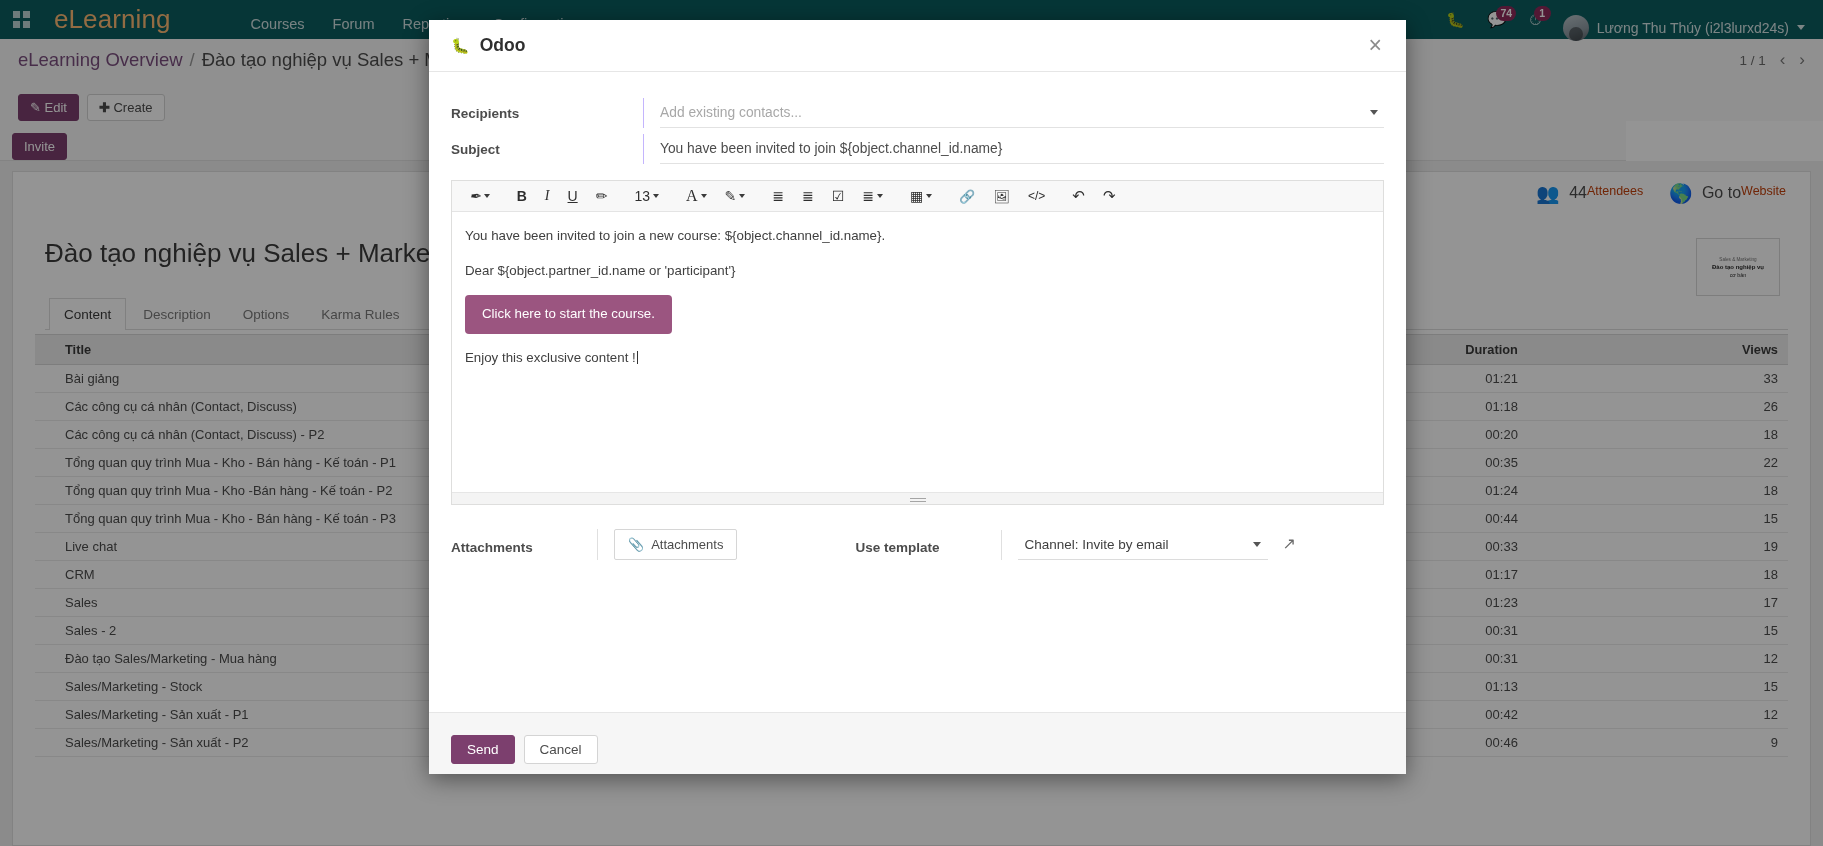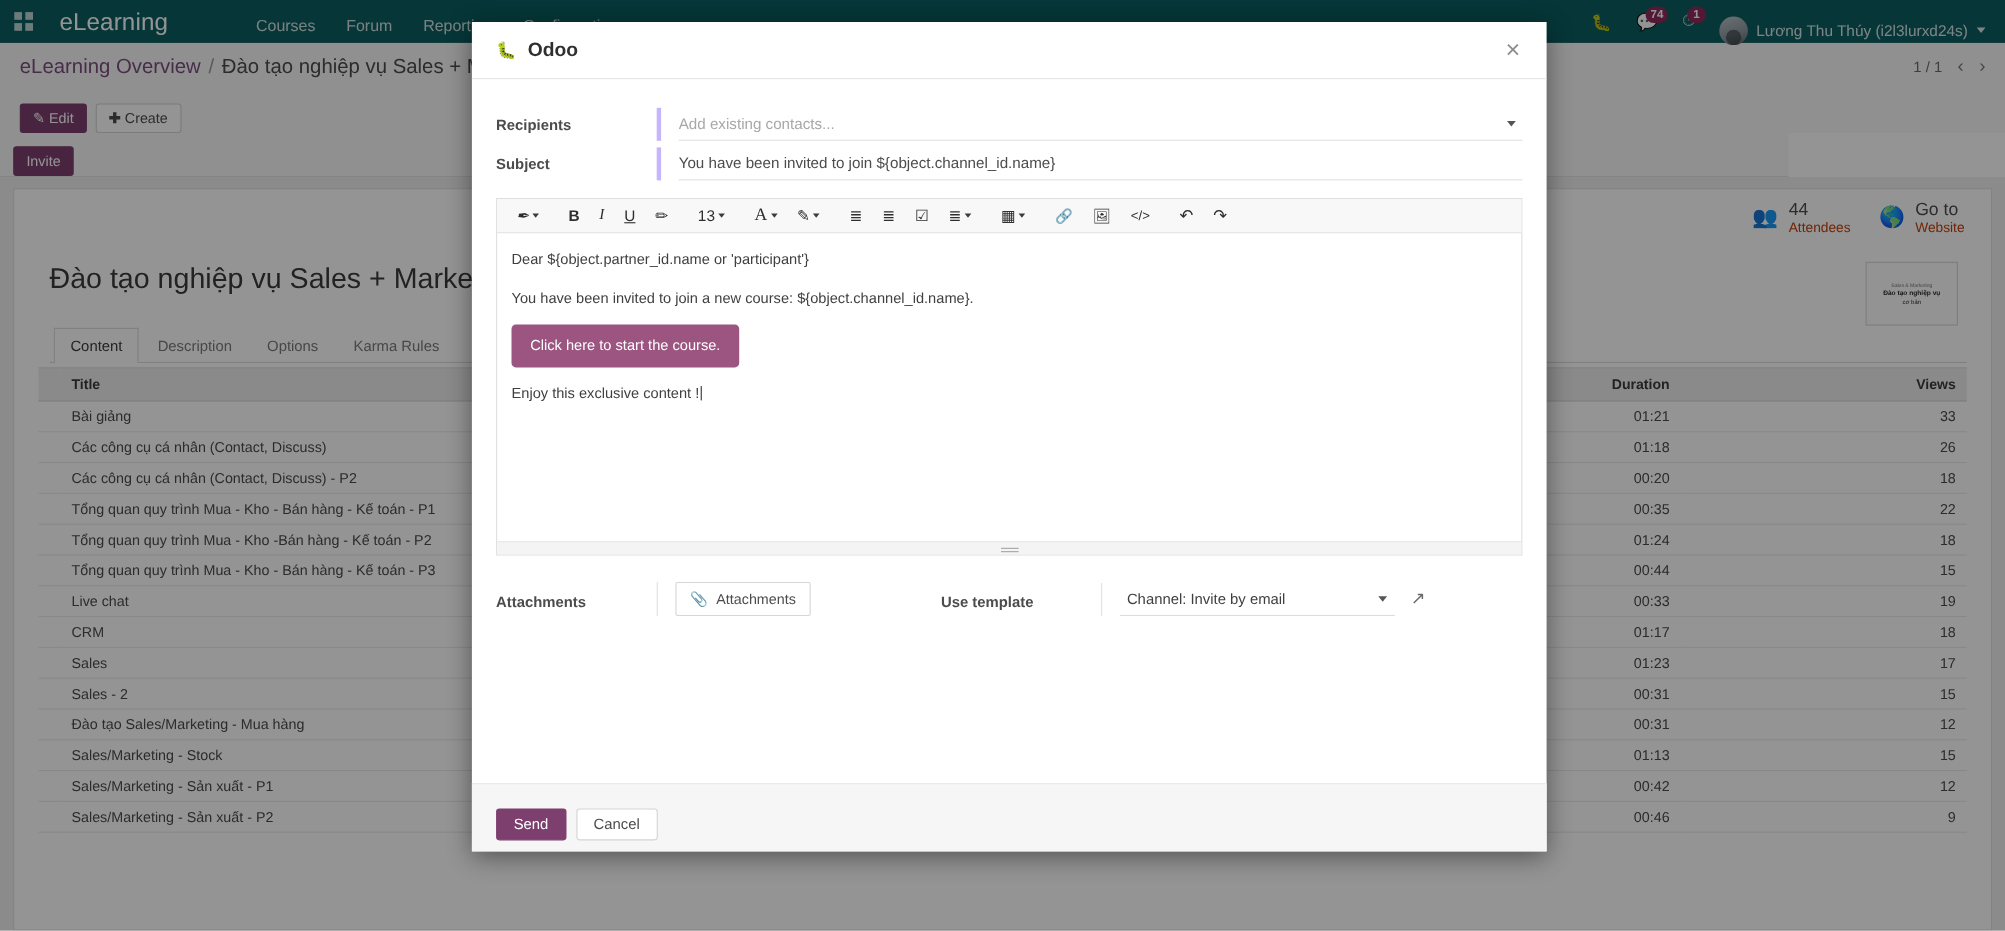--- a/index.html
+++ b/index.html
@@ -28,21 +28,21 @@
     cursor: pointer;
   }
   .grid-glyph {
     display: grid;
     grid-template-columns: 7px 7px;
     grid-template-rows: 7px 7px;
     gap: 3px;
   }
   .grid-glyph i { background: #bcd4d5; display: block; }
   #brand {
-    font-size: 22px; color: #ffffff; margin-left: 12px;
+    font-size: 26px; color: #fdba74; margin-left: 12px;
     letter-spacing: .1px; cursor: pointer;
   }
   #nav-menus { display: flex; margin-left: 66px; gap: 0px; }
   .nav-menu {
     padding: 0 14px; height: 29px; line-height: 39px;
     font-size: 14.5px; color: #cfe0e0; cursor: pointer; white-space: nowrap;
   }
   #nav-right {
     margin-left: auto; display: flex; align-items: center;
     gap: 0px; padding-right: 12px; height: 39px;
@@ -128,21 +128,21 @@
     padding: 14px 22px;
   }
 
   #stat-buttons {
     position: absolute; top: 10px; right: 24px;
     display: flex; gap: 26px; align-items: flex-start;
   }
   .stat-btn { display: flex; align-items: center; gap: 9px; cursor: pointer; }
   .stat-ico { font-size: 19px; color: #7c3f6e; }
   .stat-ico.green { color: #29a329; }
-  .stat-txt { display: flex; flex-direction: column; line-height: 1.15; }
+  .stat-txt { display: flex; flex-direction: row; line-height: 1.15; }
   .stat-v { font-size: 16px; color: #4c4c4c; }
   .stat-l { font-size: 12.5px; color: #c2410c; }
 
   #course-title {
     font-size: 26px; color: #3b3b3b; margin: 52px 0 0 10px;
   }
 
   #course-thumb {
     position: absolute; right: 30px; top: 66px;
     width: 84px; height: 58px; border: 1px solid #d8d8d8;
@@ -211,21 +211,21 @@
     padding: 0 2px;
   }
   #modal-body { flex: 1; padding: 26px 22px 0 22px; overflow: hidden; }
 
   .field-row { display: flex; align-items: center; margin-bottom: 6px; }
   .field-label {
     width: 146px; font-size: 13.5px; color: #4c4c4c; font-weight: bold;
     flex-shrink: 0;
   }
   .field-ctrl {
-    flex: 1; border-left: 4px solid #c4b5fd; padding-left: 16px;
+    flex: 1; border-left: 1px solid #c4b5fd; padding-left: 16px; margin-left: 46px;
   }
   .m2o-input {
     width: 100%; border: none; border-bottom: 1px solid #e2e2e2;
     padding: 7px 20px 7px 0; font-size: 13.8px; color: #4c4c4c;
     outline: none; background: transparent;
     font-family: "Liberation Sans", sans-serif;
   }
   .m2o-input::placeholder { color: #a8a8a8; }
   .m2o-wrap { position: relative; }
   .m2o-caret {
@@ -622,22 +622,22 @@
         <span class="tb-sep"></span>
         <div class="tb-btn">
             <span style="font-size:15px;">↶</span>
           </div>
         <div class="tb-btn">
             <span style="font-size:15px;">↷</span>
           </div>
       </div>
 
       <div id="editor-content">
+        <p>You have been invited to join a new course: ${object.channel_id.name}.</p>
         <p>Dear ${object.partner_id.name or 'participant'}</p>
-        <p>You have been invited to join a new course: ${object.channel_id.name}.</p>
         <div id="cta-btn">Click here to start the course.</div>
         <p>
           <span>Enjoy this exclusive content !</span><span class="text-caret"></span>
         </p>
       </div>
 
       <div id="editor-resizer">
           <i></i>
         </div>
     </div>

